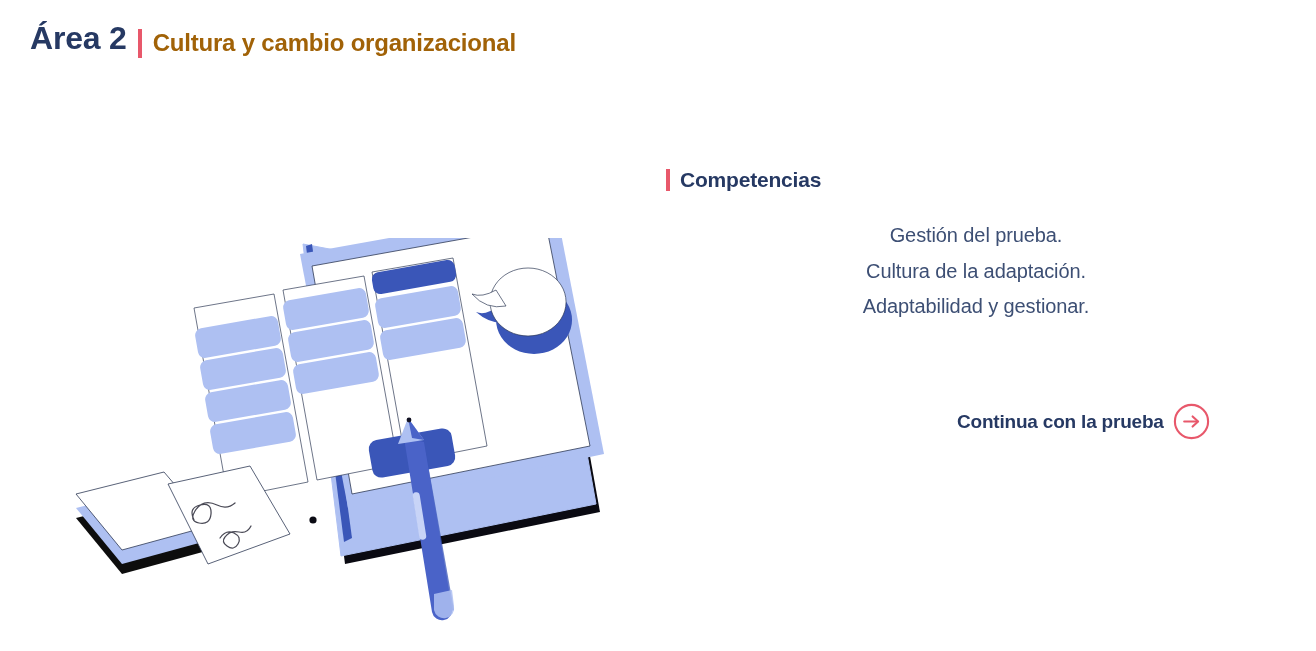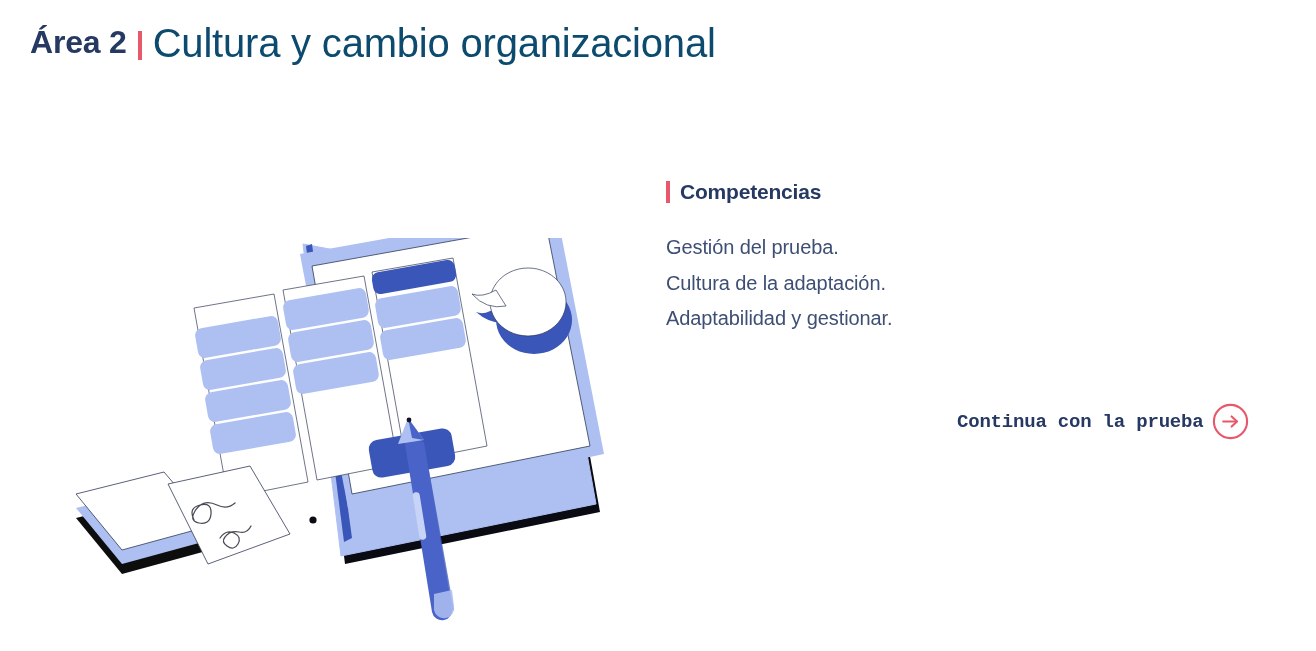--- a/index.html
+++ b/index.html
@@ -23,21 +23,21 @@
   
   .header {
     position: absolute;
     left: 30px;
     top: 22px;
     width: 1260px;
   }
 
   .title-line {
     display: flex;
-    align-items: center;
+    align-items: flex-end;
     white-space: nowrap;
     line-height: 1.05;
   }
 
   .title-area {
     font-size: 32px;
     font-weight: 700;
     color: #263963;
     letter-spacing: -0.2px;
   }
@@ -47,23 +47,23 @@
     width: 4px;
     height: 29px;
     background: #E8586B;
     margin: 0 11px 0 11px;
     position: relative;
     top: 2px;
     flex: 0 0 auto;
   }
 
   .title-main {
-    font-size: 40px;
-    font-weight: 400;
-    color: #0c4a6e;
+    font-size: 24px;
+    font-weight: 700;
+    color: #a16207;
     letter-spacing: -0.2px;
   }
 
   .subtitle {
     margin-top: 13px;
     font-size: 17px;
     font-weight: 700;
     color: #223047;
     letter-spacing: -0.1px;
     line-height: 1.3;
@@ -76,22 +76,23 @@
     top: 238px;
     width: 570px;
     height: 396px;
   }
   .illustration svg { display: block; width: 100%; height: 100%; }
 
   
   .right-col {
     position: absolute;
     left: 666px;
-    top: 180px;
+    top: 168px;
     width: 620px;
+    text-align: center;
   }
 
   .comp-heading {
     display: flex;
     align-items: center;
     margin-bottom: 26px;
   }
 
   .comp-bar {
     display: inline-block;
@@ -122,21 +123,20 @@
   
   .cta {
     position: absolute;
     left: 957px;
     top: 403px;
     display: flex;
     align-items: center;
     gap: 9px;
     text-decoration: none;
     cursor: pointer;
-    font-family: Liberation Mono, monospace;
   }
 
   .cta-label {
     font-size: 19px;
     font-weight: 700;
     color: #263963;
     letter-spacing: -0.2px;
     white-space: nowrap;
   }
 

